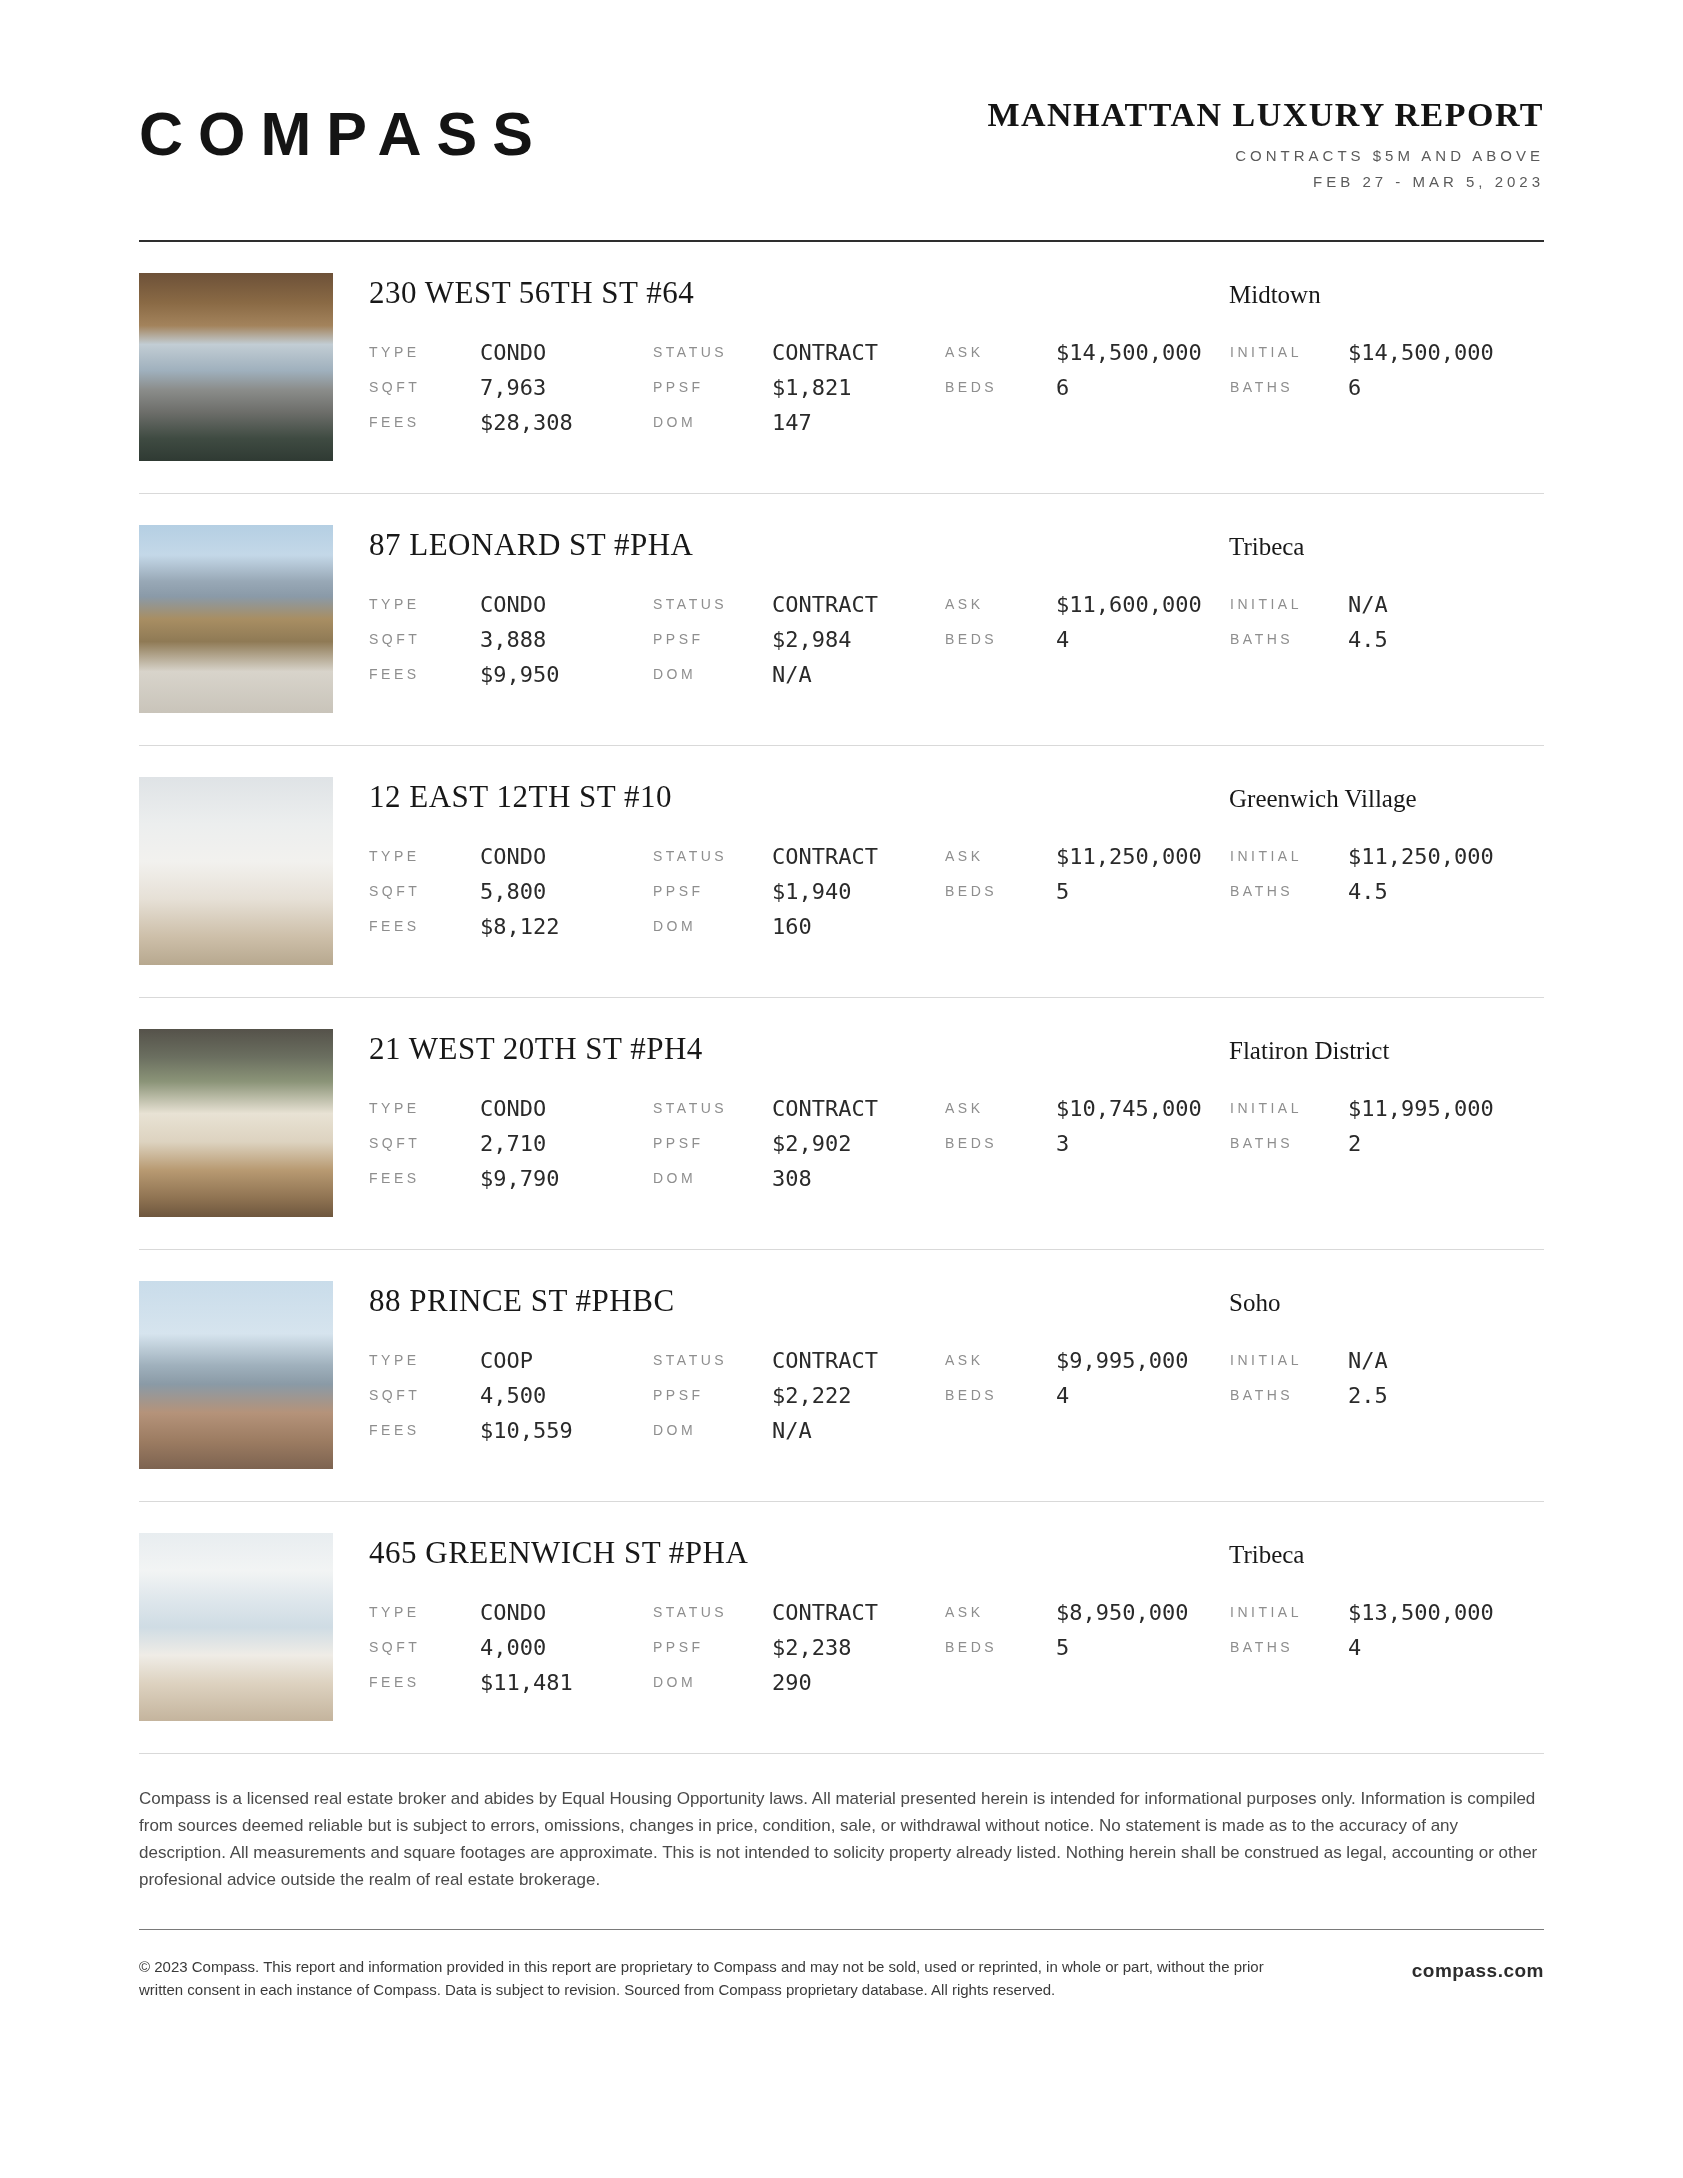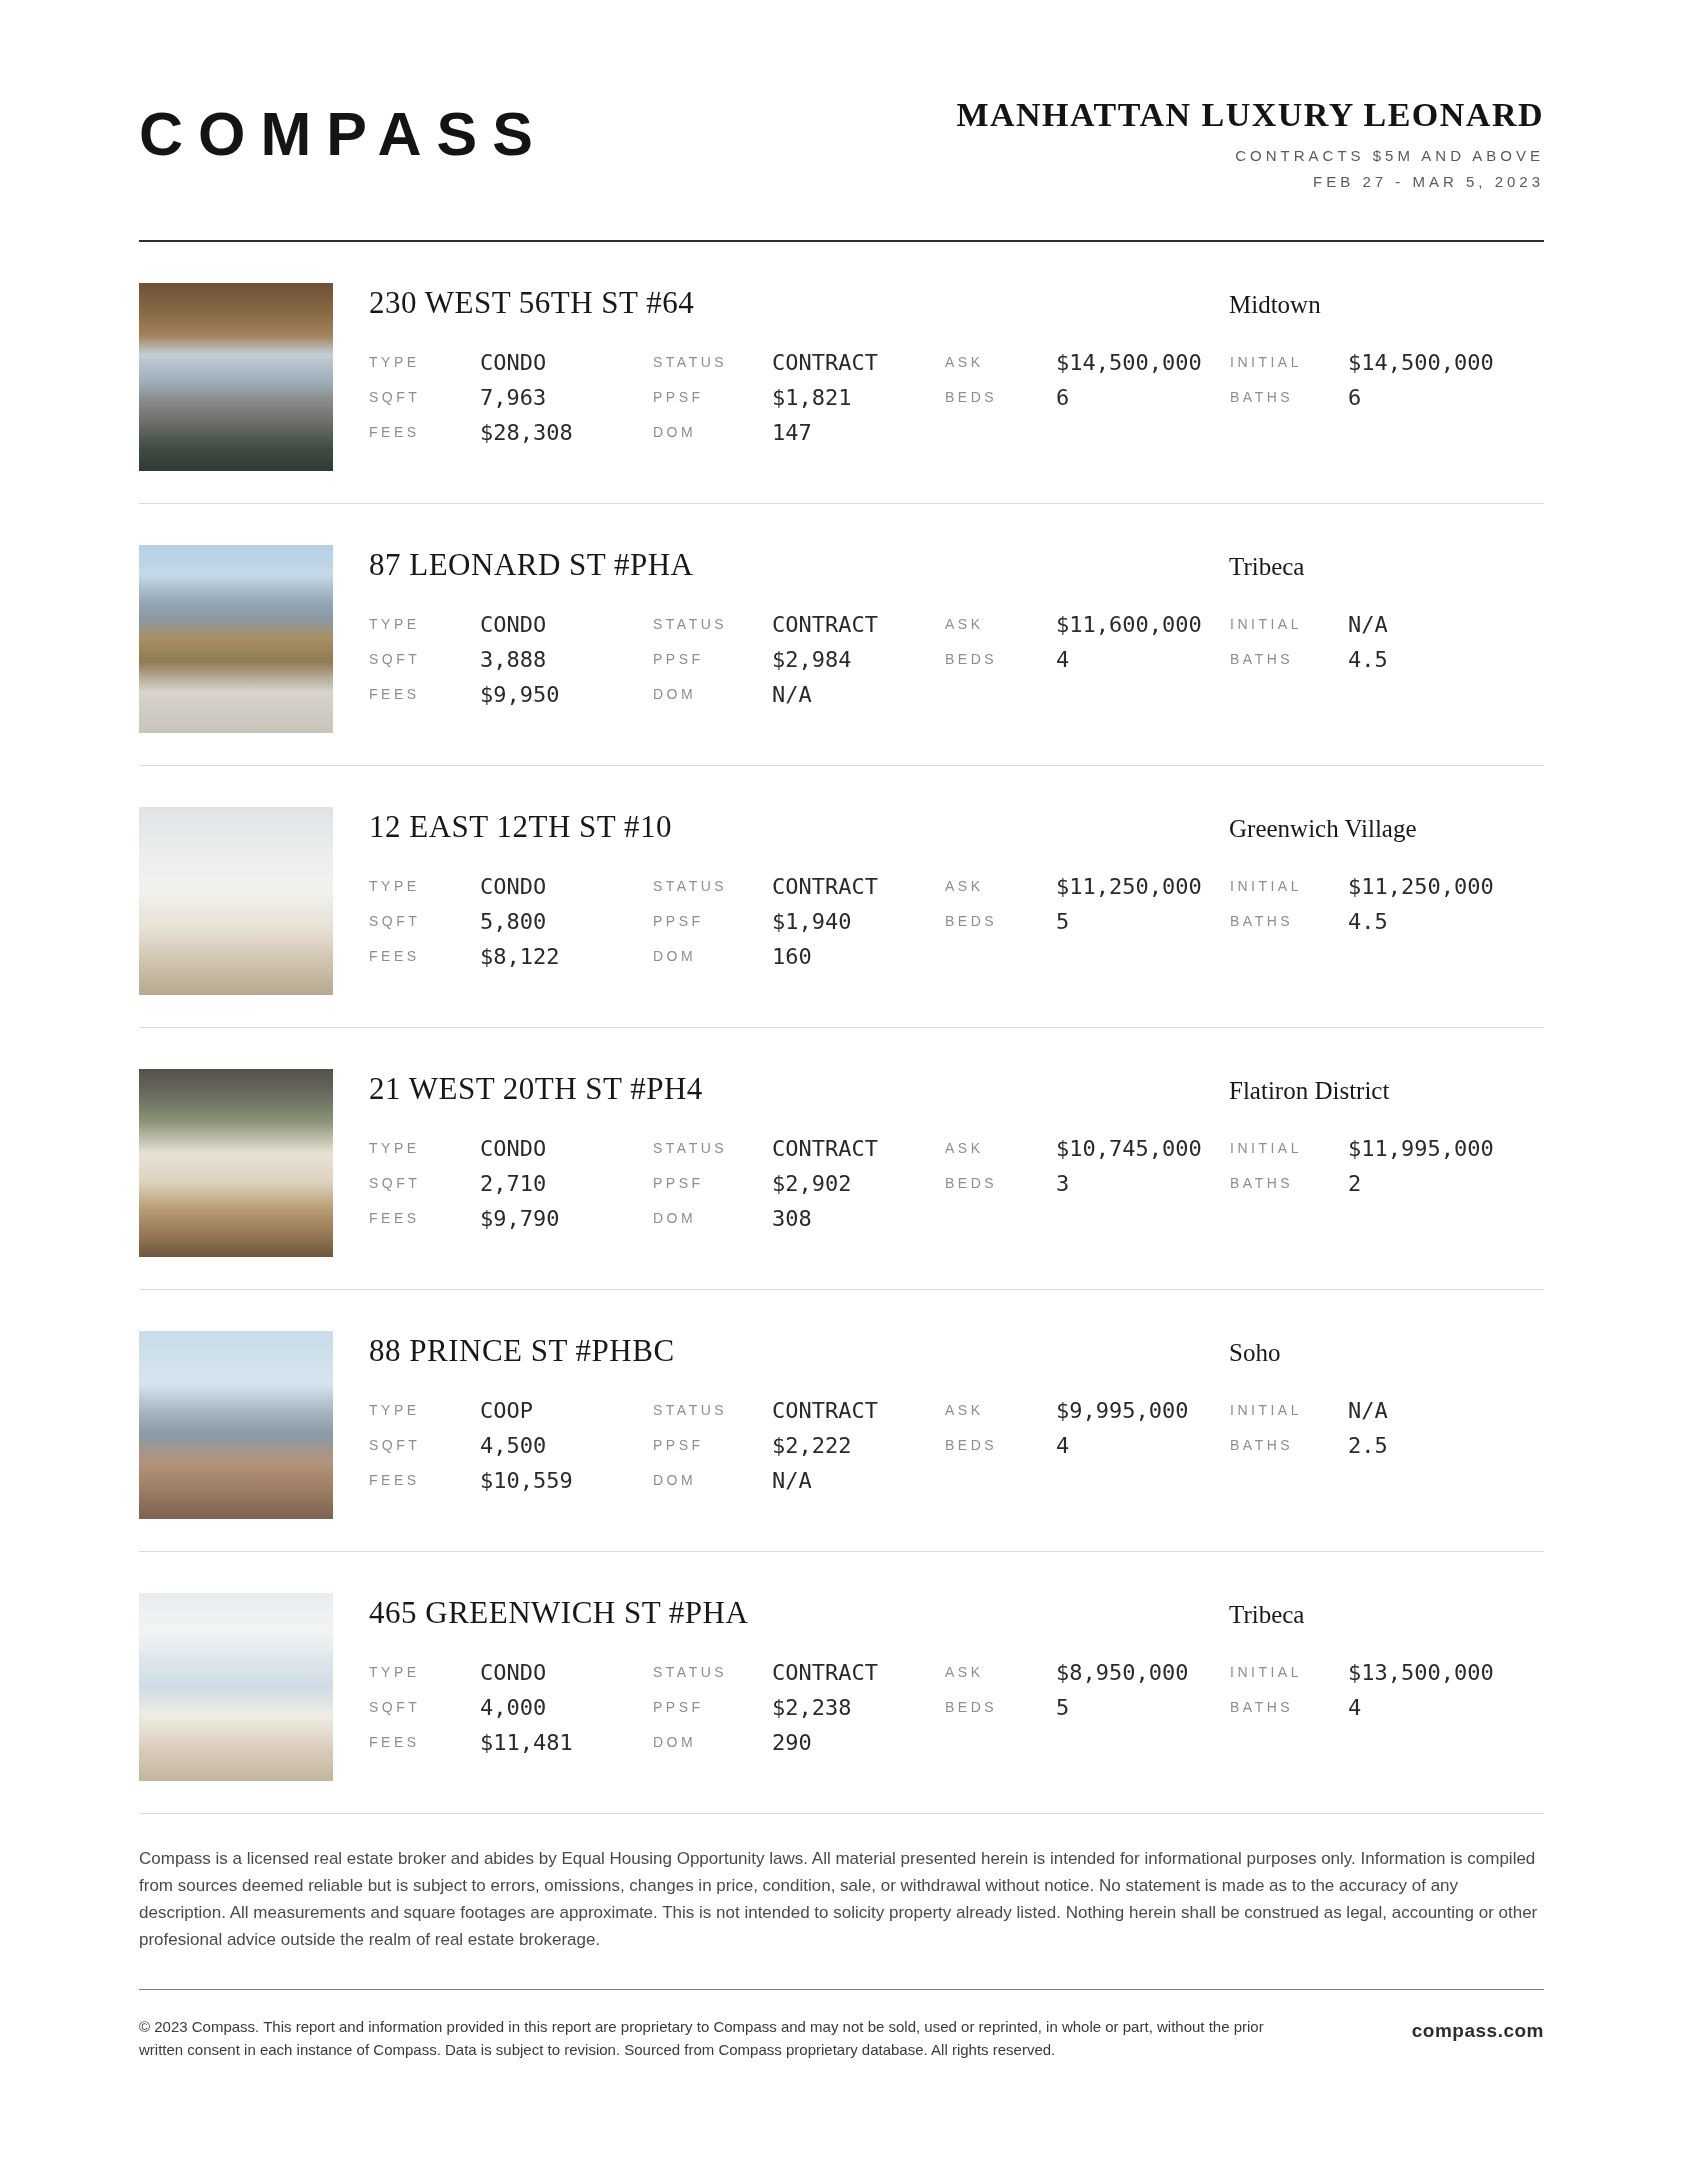--- a/index.html
+++ b/index.html
@@ -25,21 +25,21 @@
     font-family: "Liberation Serif", serif;
     font-size: 34px; font-weight: 700; letter-spacing: 1.5px; color: #141414;
   }
   .report-sub, .report-date {
     font-size: 15px; letter-spacing: 4px; color: #5a5a5a; margin-top: 13px;
   }
   .report-date { margin-top: 9px; }
   .top-rule { border: none; border-top: 2px solid #2e2e2e; margin-top: 50px; }
 
   
-  .listing { display: flex; padding: 41px 0 32px; border-bottom: 1px solid #d9d9d9; }
+  .listing { display: flex; padding: 31px 0 32px; border-bottom: 1px solid #d9d9d9; }
   .photo { width: 194px; height: 188px; flex: none; margin-right: 36px; background: #ccc; }
   .photo-1 { background: linear-gradient(180deg,#6d5138 0%,#8a6a45 16%,#a3835c 28%,#c2cdd4 38%,#9fb0bd 52%,#8b8d8b 62%,#6d6e6a 74%,#3f4b42 88%,#2f3a33 100%); }
   .photo-2 { background: linear-gradient(180deg,#b5cfe3 0%,#c4d8e8 16%,#98a8b6 30%,#8a9aa8 38%,#a88e63 50%,#8f7a55 62%,#d8d4cb 78%,#c9c4ba 100%); }
   .photo-3 { background: linear-gradient(180deg,#dfe3e6 0%,#eceeee 25%,#f2f1ee 45%,#e6e0d6 65%,#cdbfa9 85%,#b7a88f 100%); }
   .photo-4 { background: linear-gradient(180deg,#55524a 0%,#6b6f60 15%,#8b9478 28%,#e8e2d4 45%,#ddd3c0 60%,#b89a72 75%,#8f7352 90%,#6e573e 100%); }
   .photo-5 { background: linear-gradient(180deg,#c9dcea 0%,#d6e4ee 28%,#9fb0bc 45%,#8a9aa6 55%,#b5937a 70%,#9c7c62 85%,#7d6350 100%); }
   .photo-6 { background: linear-gradient(180deg,#e8edf0 0%,#f2f4f4 20%,#dfe7ec 35%,#cfdce4 50%,#efece6 65%,#ddd2c0 80%,#c4b49d 100%); }
 
   .info { flex: 1; padding-top: 2px; }
   .info-top {
@@ -72,21 +72,21 @@
   }
 </style>
 </head>
 <body>
 
 <div class="page">
 
   <header class="header">
     <div class="logo">COMPASS</div>
     <div class="header-right">
-      <div class="report-title">MANHATTAN LUXURY LEONARD</div>
+      <div class="report-title">MANHATTAN LUXURY REPORT</div>
       <div class="report-sub">CONTRACTS $5M AND ABOVE</div>
       <div class="report-date">FEB 27 - MAR 5, 2023</div>
     </div>
   </header>
 
   <hr class="top-rule">
 
   <main>
   <section class="listing">
     <div class="photo photo-1"></div>

